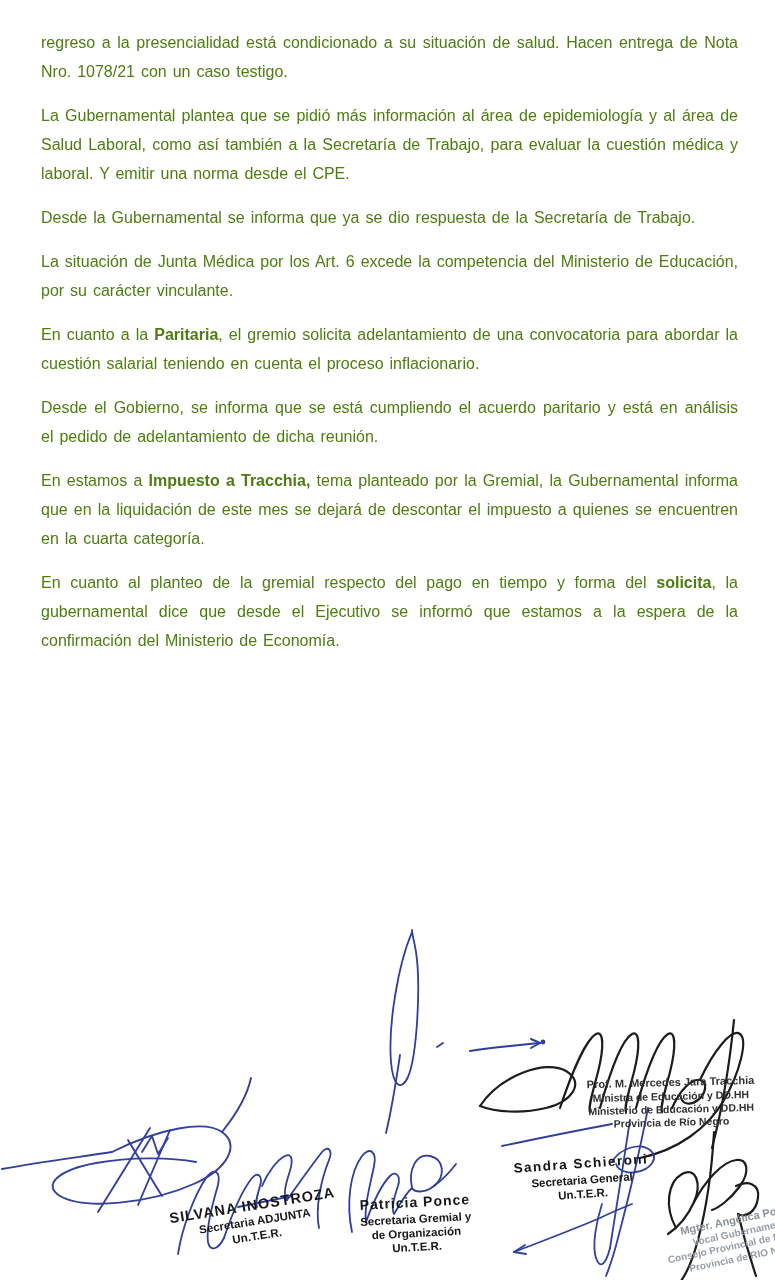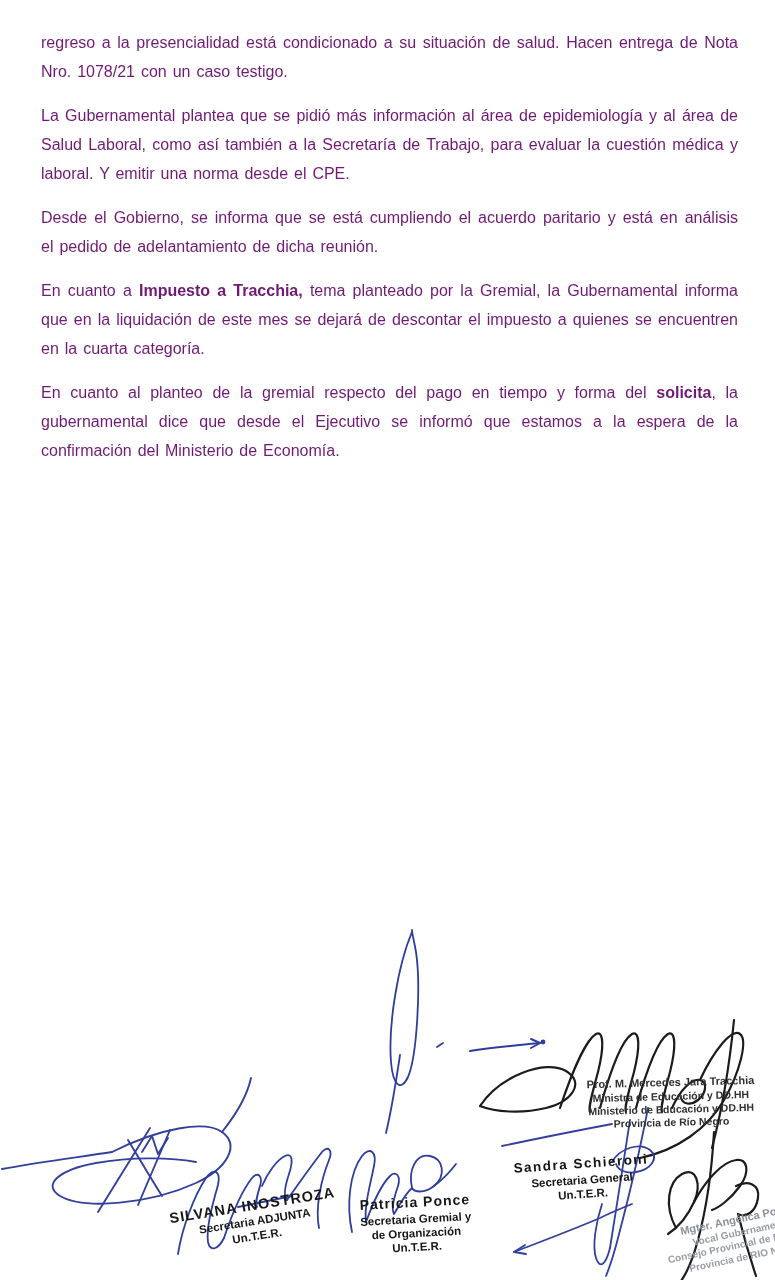--- a/index.html
+++ b/index.html
@@ -3,21 +3,21 @@
 <meta charset="utf-8">
 <style>
   html,body{margin:0;padding:0;background:#e8e8e8;}
   .page{
     position:relative;width:775px;height:1280px;margin:0 auto;
     background:#ffffff;overflow:hidden;
     font-family:"Liberation Sans",sans-serif;
   }
   .doc-body{
     position:absolute;left:41px;right:37px;top:28px;
-    font-size:16px;line-height:29px;color:#701a75;
+    font-size:16px;line-height:29px;color:#4d7c0f;
     text-align:justify;word-spacing:1.5px;
   }
   .doc-body p{margin:0 0 15px 0;}
   .doc-body p.heading{font-weight:bold;}
   .doc-body span.b{font-weight:bold;}
   .sig-layer{position:absolute;inset:0;pointer-events:none;}
   .sig-svg{position:absolute;left:0;top:0;}
   .stamp{position:absolute;text-align:center;line-height:1.25;}
   .stamp .s-line{white-space:nowrap;}
   #stamp-jara{left:577px;top:1076px;width:188px;color:#30302e;transform:rotate(-1.5deg);font-size:10.5px;font-weight:bold;}
@@ -32,22 +32,25 @@
   #stamp-portatadino .name{font-size:11px;color:#8a9198;}
 </style>
 </head>
 <body>
 
 <div class="page">
 
   <div class="doc-body" id="doc-body">
       <p><span>regreso a la presencialidad está condicionado a su situación de salud. Hacen entrega de Nota Nro. 1078/21 con un caso testigo.</span></p>
       <p><span>La Gubernamental plantea que se pidió más información al área de epidemiología y al área de Salud Laboral, como así también a la Secretaría de Trabajo, para evaluar la cuestión médica y laboral. Y emitir una norma desde el CPE.</span></p>
+      <p><span>Desde la Gubernamental se informa que ya se dio respuesta de la Secretaría de Trabajo.</span></p>
+      <p><span>La situación de Junta Médica por los Art. 6 excede la competencia del Ministerio de Educación, por su carácter vinculante.</span></p>
+      <p><span>En cuanto a la </span><span class="b">Paritaria</span><span>, el gremio solicita adelantamiento de una convocatoria para abordar la cuestión salarial teniendo en cuenta el proceso inflacionario.</span></p>
       <p><span>Desde el Gobierno, se informa que se está cumpliendo el acuerdo paritario y está en análisis el pedido de adelantamiento de dicha reunión.</span></p>
-      <p><span>En cuanto a </span><span class="b">Impuesto a Tracchia,</span><span> tema planteado por la Gremial, la Gubernamental informa que en la liquidación de este mes se dejará de descontar el impuesto a quienes se encuentren en la cuarta categoría.</span></p>
+      <p><span>En estamos a </span><span class="b">Impuesto a Tracchia,</span><span> tema planteado por la Gremial, la Gubernamental informa que en la liquidación de este mes se dejará de descontar el impuesto a quienes se encuentren en la cuarta categoría.</span></p>
       <p><span>En cuanto al planteo de la gremial respecto del pago en tiempo y forma del </span><span class="b">solicita</span><span>, la gubernamental dice que desde el Ejecutivo se informó que estamos a la espera de la confirmación del Ministerio de Economía.</span></p>
     </div>
 
   <div class="sig-layer">
 
     <svg class="sig-svg" width="775" height="1280" viewBox="0 0 775 1280" fill="none" stroke-linecap="round" stroke-linejoin="round">
 
       <g stroke="#2e3e9d" stroke-width="1.8">
         <path d="M 412 932 C 398 965 388 1025 391 1062 C 393 1086 401 1092 408 1077 C 417 1056 421 985 416 952 C 414 940 412 934 412 930"></path>
         <path d="M 400 1055 C 396 1082 391 1112 386 1133"></path>

